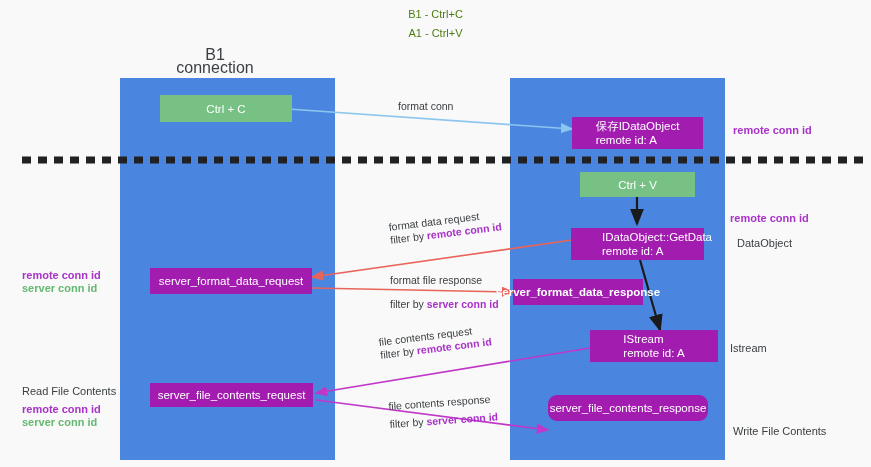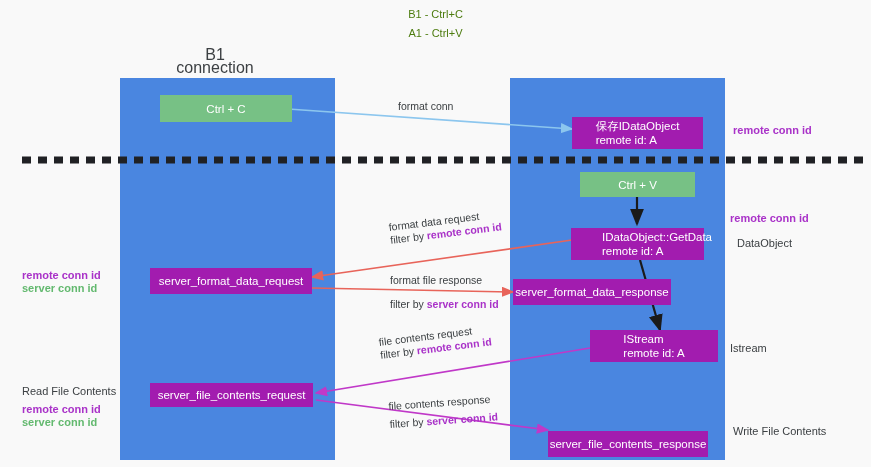--- a/index.html
+++ b/index.html
@@ -101,28 +101,28 @@
   <div class="box orange" style="left:572px;top:117px;width:131px;height:32px;">保存IDataObject
 remote id: A</div>
 
   <div class="box green" style="left:580px;top:172px;width:115px;height:25px;">Ctrl + V</div>
 
   <div class="box orange" style="left:571px;top:228px;width:133px;height:32px;padding-left:39px;">IDataObject::GetData
 remote id: A</div>
 
   <div class="box orange" style="left:150px;top:268px;width:162px;height:26px;">server_format_data_request</div>
 
-  <div class="box orange" style="left:513px;top:279px;width:158px;height:26px;">server_format_data_response</div>
+  <div class="box orange" style="left:513px;top:279px;width:130px;height:26px;font-weight:bold;">server_format_data_response</div>
 
   <div class="box orange" style="left:590px;top:330px;width:128px;height:32px;">IStream
 remote id: A</div>
 
   <div class="box orange" style="left:150px;top:383px;width:163px;height:24px;">server_file_contents_request</div>
 
-  <div class="box orange" style="left:548px;top:431px;width:160px;height:26px;">server_file_contents_response</div>
+  <div class="box orange" style="left:548px;top:395px;width:160px;height:26px;border-radius:9px;">server_file_contents_response</div>
 
   <div class="edgelabel" style="left:398px;top:100px;">
     <span>format conn</span>
   </div>
 
   <div class="edgelabel" style="left:388px;top:221px;transform:rotate(-7deg);">
     <div><span>format data request</span></div>
     <div style="margin-top:1px;">
       <span>filter by </span><span class="purple">remote conn id</span>
     </div>

